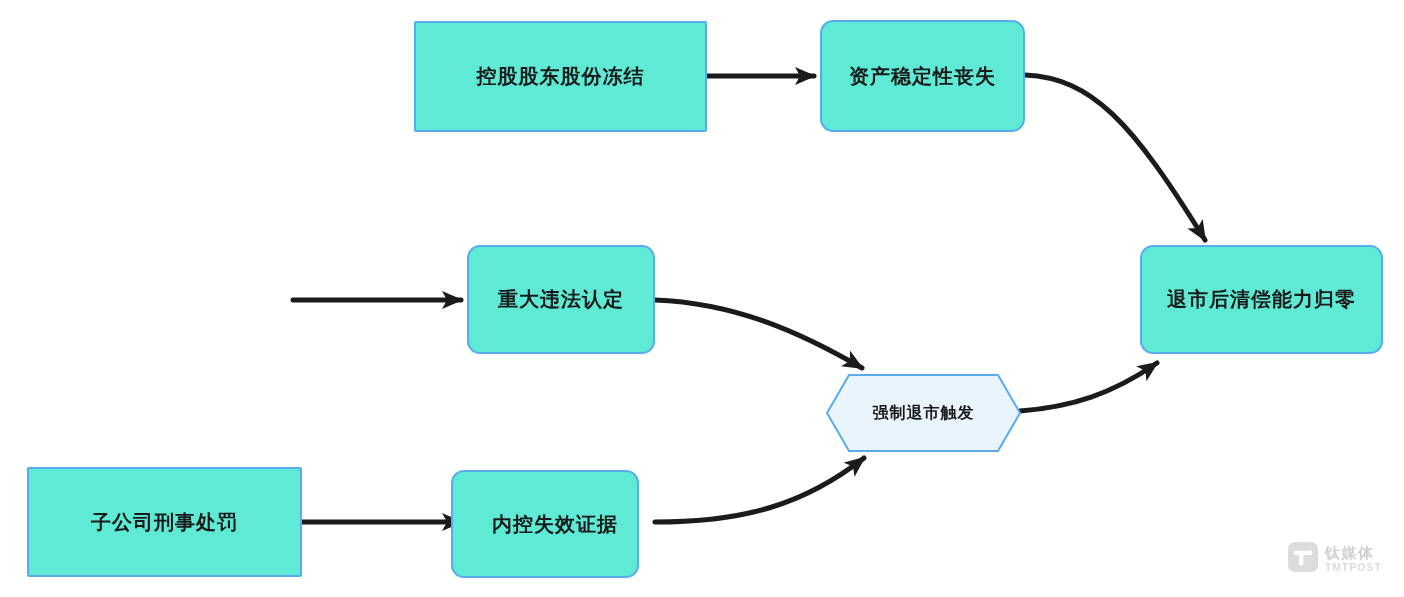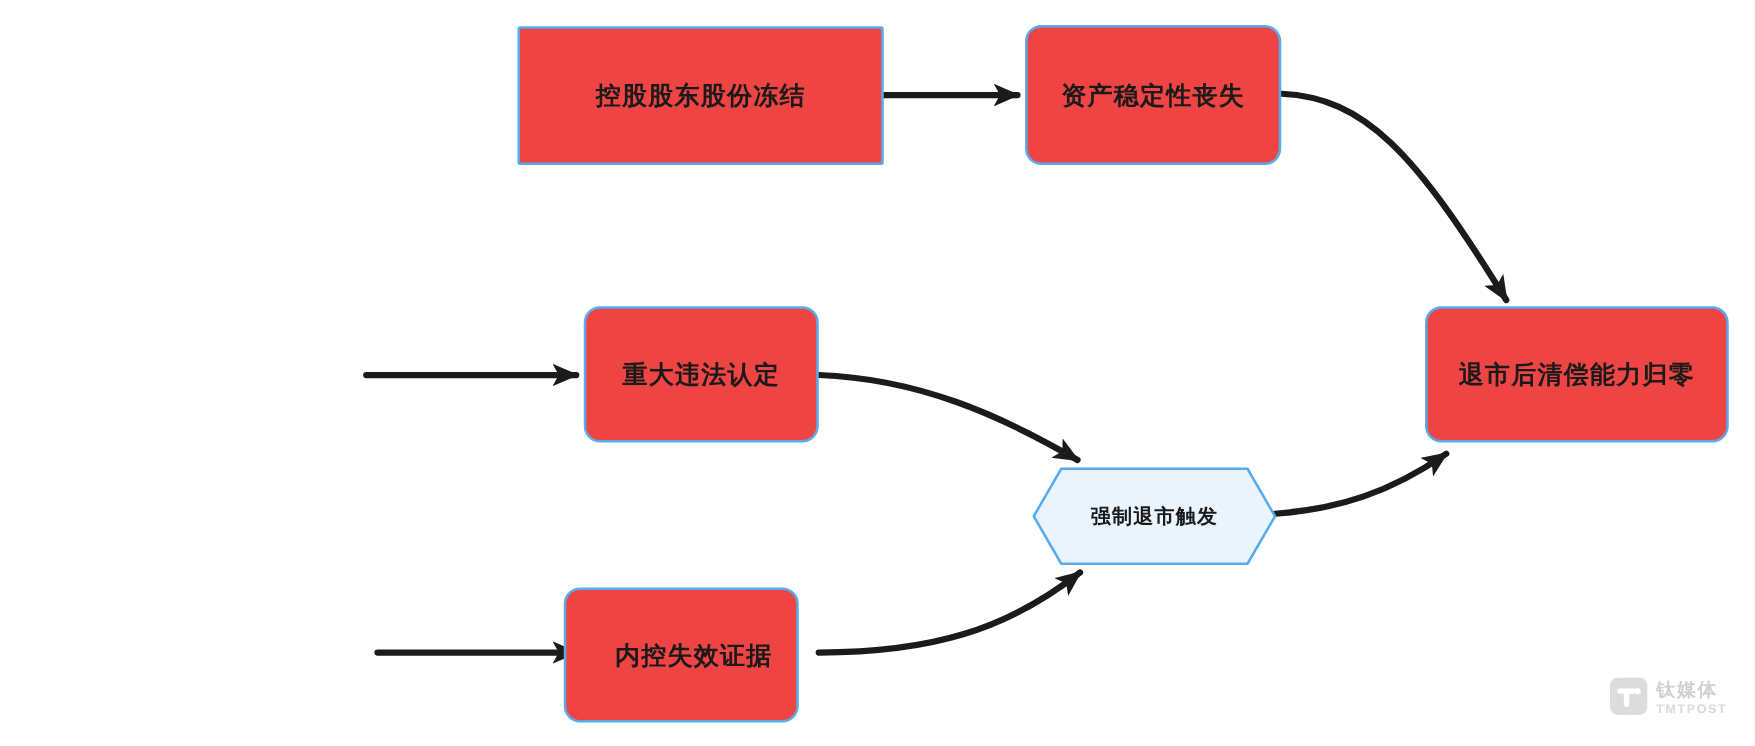--- a/index.html
+++ b/index.html
@@ -14,21 +14,21 @@
   .edges {
     position: absolute;
     left: 0; top: 0;
     width: 1404px; height: 597px;
   }
   .node {
     position: absolute;
     display: flex;
     align-items: center;
     justify-content: center;
-    background: #ef4444;
+    background: #5eead4;
     border: 2px solid #58acee;
     box-sizing: border-box;
     color: #1a1a1a;
     font-size: 20px;
     font-weight: 700;
     letter-spacing: 1px;
     text-align: center;
   }
   .node.rect    { border-radius: 2px; }
   .node.rounded { border-radius: 13px; align-items: center; }
@@ -109,20 +109,23 @@
 
   <div class="node rounded" id="n-asset">
     <span>资产稳定性丧失</span>
   </div>
 
 
   <div class="node rounded" id="n-violation">
     <span>重大违法认定</span>
   </div>
 
+  <div class="node rect" id="n-subsid">
+    <span>子公司刑事处罚</span>
+  </div>
 
   <div class="node rounded" id="n-internal">
     <span>内控失效证据</span>
   </div>
 
   <div class="hex-label" id="n-trigger">
     <span>强制退市触发</span>
   </div>
 
   <div class="node rounded" id="n-zero">

